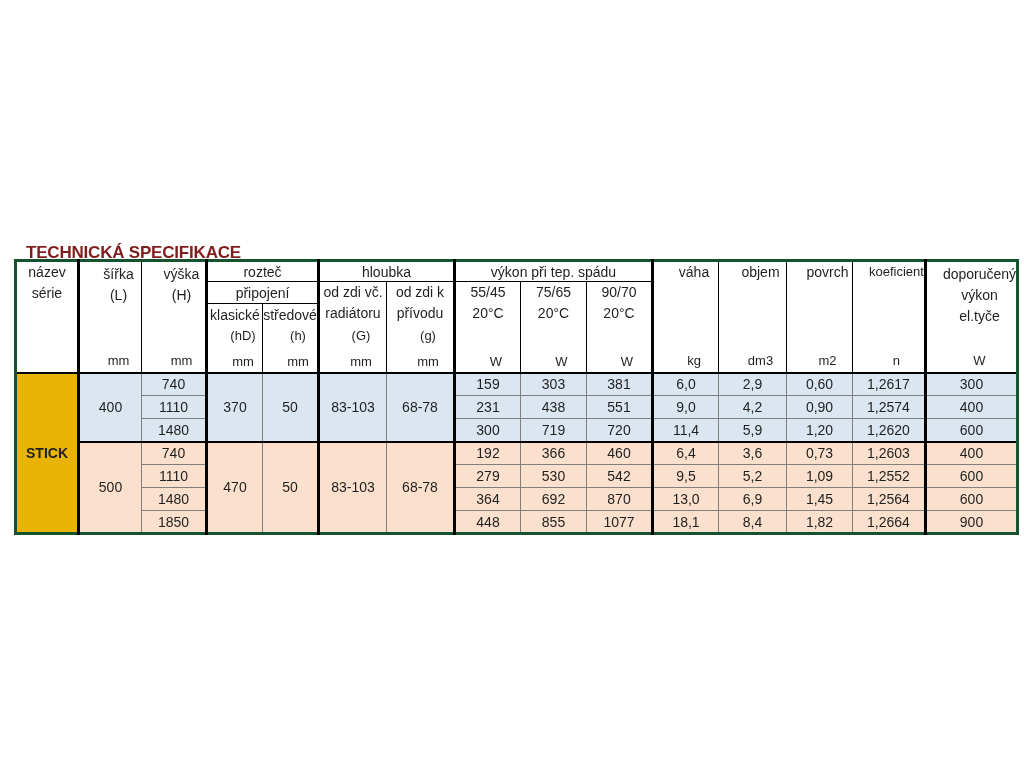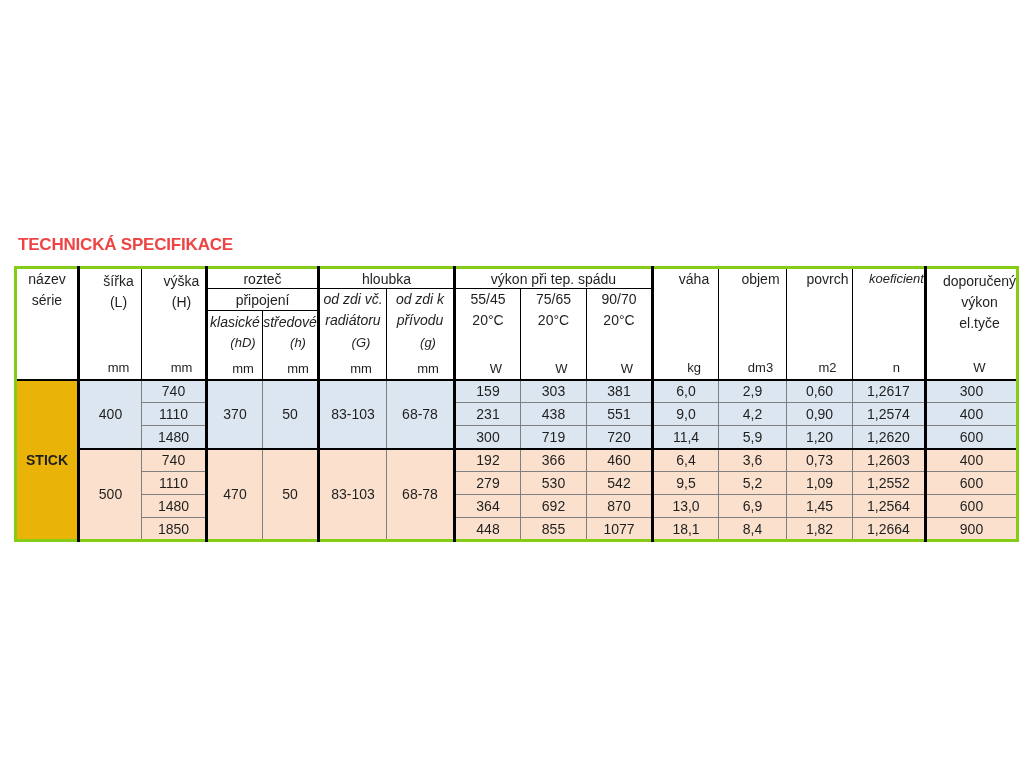--- a/index.html
+++ b/index.html
@@ -9,30 +9,30 @@
     font-family: "Liberation Sans", sans-serif;
     color: #1f1f1f;
     position: relative;
     overflow: hidden;
   }
   .title {
     position: absolute;
     left: 14px; top: 231px;
     font-size: 17px;
     font-weight: bold;
-    color: #ef4444;
-    margin: 4px;
+    color: #7f1d1d;
+    margin: 12px;
     letter-spacing: -0.2px;
   }
   table.spec {
     position: absolute;
-    left: 14px; top: 266px;
+    left: 14px; top: 259px;
     border-collapse: collapse;
     table-layout: fixed;
-    border: 3px solid #84cc16;
+    border: 3px solid #14532d;
   }
   table.spec td {
     padding: 0;
     text-align: center;
     font-size: 14px;
     overflow: hidden;
   }
   
   .r   { border-right: 1px solid #000; }      
   .dr  { border-right: 1px solid #7f7f7f; }   
@@ -47,21 +47,21 @@
   .top { vertical-align: top; }
   .pt  { padding-top: 2px; }
   .vstack {
     display: flex; flex-direction: column;
     justify-content: space-between;
     align-items: center;
     padding: 2px 0 3px 16px;
   }
   .vs-full  { height: 104px; }   
   .vs-short { height: 41px; }    
-  .small  { font-size: 13px; font-style: italic; }
+  .small  { font-size: 13px; }
   .unit   { font-size: 13px; }
   .blue   { background: #dce6f1; }
   .peach  { background: #fbe1cd; }
   .data   { font-size: 15px; }
   .stick  { font-weight: bold; font-size: 13px; background: #eab308; }
 </style>
 </head>
 <body>
 
 <h1 class="title">TECHNICKÁ SPECIFIKACE</h1>

